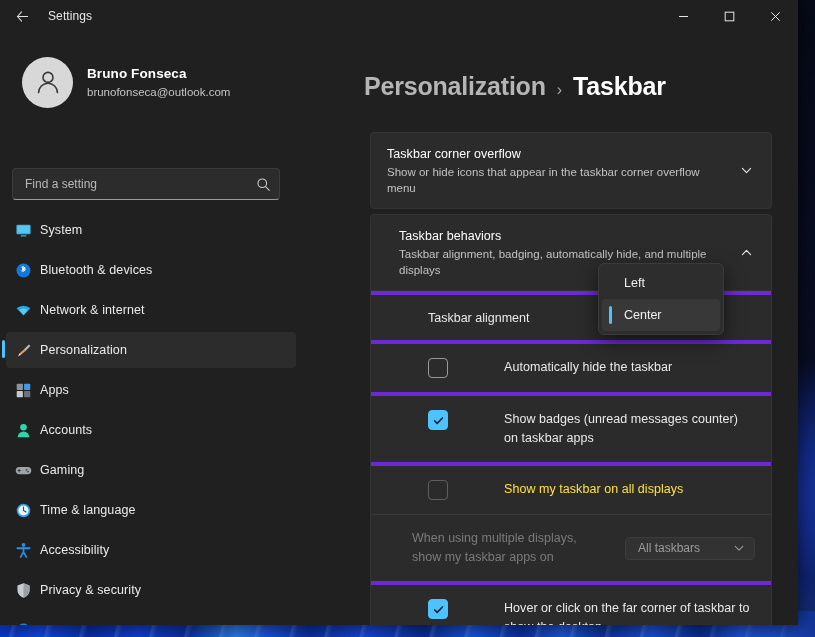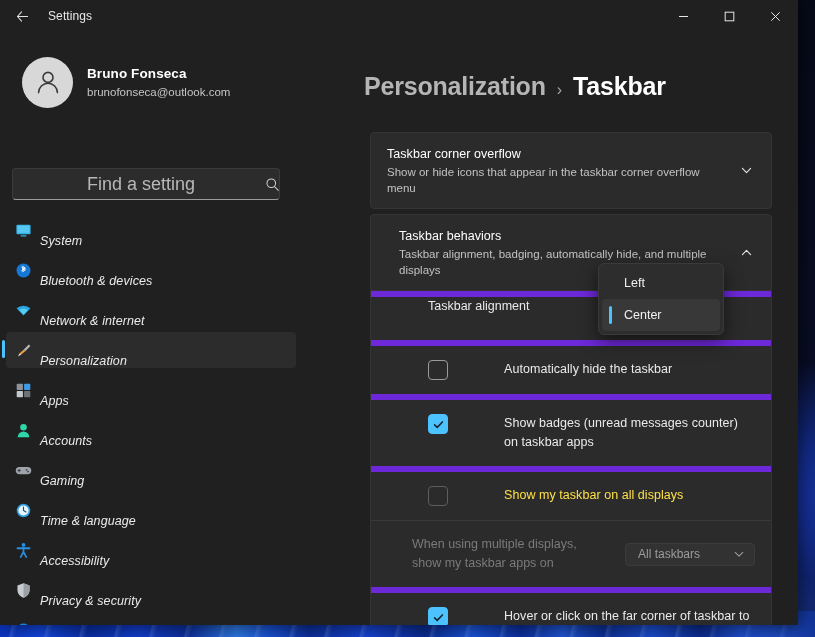--- a/index.html
+++ b/index.html
@@ -109,42 +109,40 @@
     position: absolute; left: 12px; top: 136px; width: 268px; height: 32px;
     background: #2c2c2c;
     border: 1px solid #3b3b3b;
     border-bottom: 1px solid #9a9a9a;
     border-radius: 4px;
     display: flex; align-items: center;
     cursor: text;
   }
   #search-input {
     flex: 1; border: none; outline: none; background: transparent;
-    color: #dcdcdc; font-size: 18px;
+    color: #dcdcdc; font-size: 12px;
     font-family: "Liberation Sans", sans-serif;
     padding: 0 8px 0 12px;
-    text-align: center;
   }
   #search-input::placeholder { color: #b8b8b8; }
   #search-icon-box {
     width: 32px; height: 30px;
     display: flex; align-items: center; justify-content: center;
   }
 
   #nav-list {
     position: absolute; left: 6px; right: 6px; top: 180px; bottom: 0;
   }
   .nav-item {
     position: relative;
     height: 36px; margin-bottom: 4px;
-    display: flex; align-items: flex-end;
+    display: flex; align-items: center;
     border-radius: 4px;
     padding-left: 34px;
     cursor: pointer;
-    font-style: italic;
   }
   .nav-item.selected { background: #2c2c2c; }
   .nav-item.selected::before {
     content: ""; position: absolute; left: -4px; top: 8px;
     width: 3px; height: 18px; border-radius: 2px; background: #4cc2ff;
   }
   .nav-icon {
     position: absolute; left: 8px; top: 50%;
     transform: translateY(-50%);
     width: 18px; height: 18px;
@@ -201,23 +199,23 @@
 
   
   #behaviors-card { border-radius: 4px 4px 0 0; margin-bottom: 0; padding-left: 12px; }
   #behaviors-rows {
     background: #2b2b2b;
     border: 1px solid #343434;
     border-top: none;
   }
   .srow {
     position: relative;
-    border-top: 6px solid #6d28d9;
+    border-top: 4px solid #6d28d9;
     padding: 0 16px;
-    display: flex; align-items: flex-start;
+    display: flex; align-items: center;
     min-height: 49px;
   }
   .srow.disabled .row-label,
   .srow.disabled .cb-label { color: #fde047; }
 
   .row-label {
     font-size: 12.5px; color: #eaeaea; line-height: 18px;
   }
   .row-label-indent { padding-left: 41px; }
 

